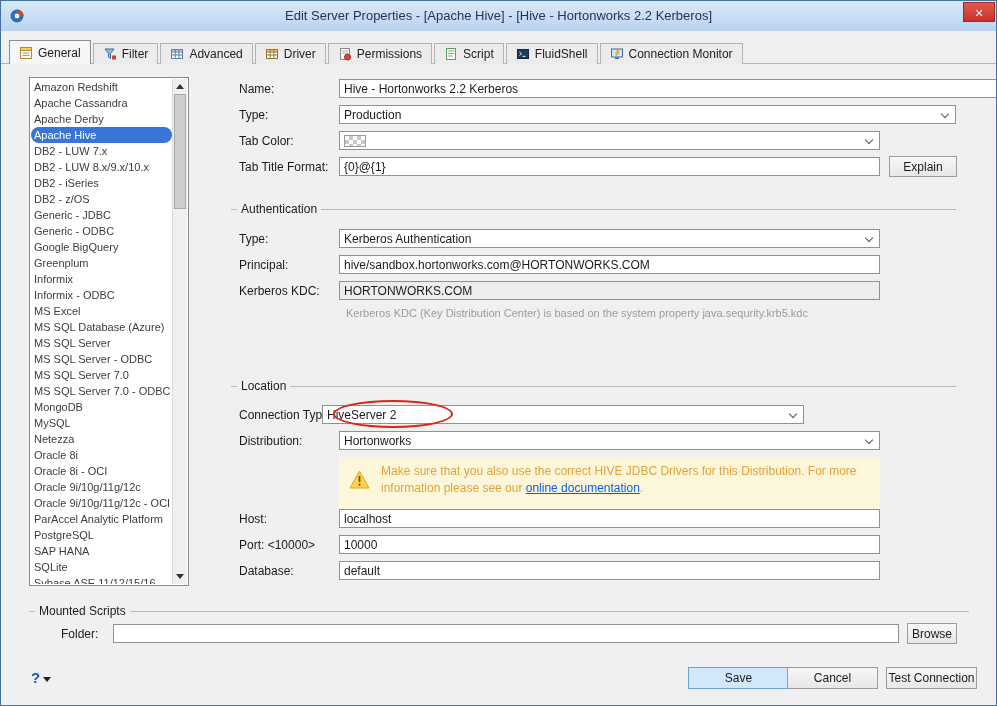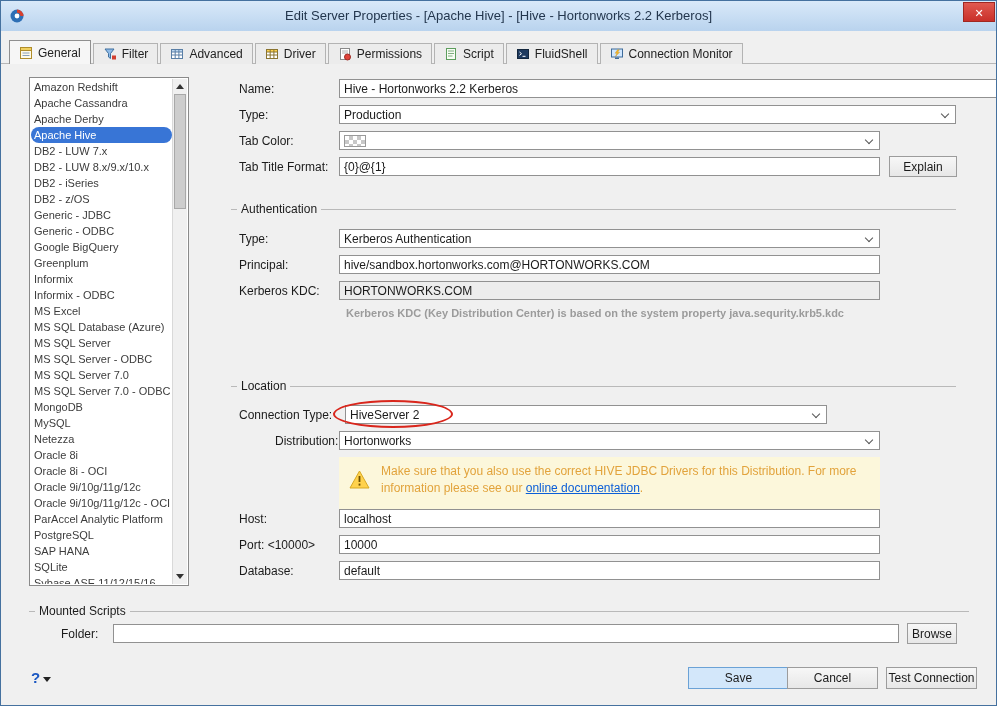--- a/index.html
+++ b/index.html
@@ -69,26 +69,26 @@
   
   #lbl-name  { top:81px; }  #name-input   { left:338px; top:78px;  width:719px; }
   #lbl-type  { top:107px; } #type-combo   { left:338px; top:104px; width:617px; }
   #lbl-tabcolor { top:133px; } #tabcolor-combo { left:338px; top:130px; width:541px; }
   #lbl-tabtitle { top:159px; } #tabtitle-input { left:338px; top:156px; width:541px; }
   #explain-btn { left:888px; top:155px; width:68px; height:21px; }
   #grp-auth { left:230px; top:208px; width:725px; }
   #lbl-authtype { top:231px; } #authtype-combo { left:338px; top:228px; width:541px; }
   #lbl-principal { top:257px; } #principal-input { left:338px; top:254px; width:541px; }
   #lbl-kdc { top:283px; } #kdc-input { left:338px; top:280px; width:541px; background:#ededed; }
-  #kdc-note { position:absolute; left:345px; top:306px; font-size:11px; color:#9b9b9b;font-weight:bold; }
+  #kdc-note { position:absolute; left:345px; top:306px; font-size:11px; color:#9b9b9b; }
   #grp-loc { left:230px; top:385px; width:725px; }
-  #lbl-conn { top:407px; } #conn-combo { left:344px; top:404px; width:482px; }
+  #lbl-conn { top:407px; } #conn-combo { left:321px; top:404px; width:482px; }
   #hs2-ellipse { position:absolute; left:332px; top:399px; width:120px; height:28px;
     border:2px solid #d9261c; border-radius:50%; pointer-events:none; z-index:5; }
-  #lbl-dist { top:433px;margin-left:36px; } #dist-combo { left:338px; top:430px; width:541px; }
+  #lbl-dist { top:433px; } #dist-combo { left:338px; top:430px; width:541px; }
   #warning-box { position:absolute; left:338px; top:456px; width:541px; height:61px;
     background:#fcf7db; }
   #warning-icon { position:absolute; left:10px; top:13px; width:21px; height:19px; }
   #warning-text { position:absolute; left:42px; top:6px; width:492px;
     font-size:12px; line-height:17px; color:#e2a33c; }
   #warning-text a { color:#0b5ed7; text-decoration:underline; cursor:pointer; }
   #lbl-host { top:511px; } #host-input { left:338px; top:508px; width:541px; }
   #lbl-port { top:537px; } #port-input { left:338px; top:534px; width:541px; }
   #lbl-db   { top:563px; } #db-input   { left:338px; top:560px; width:541px; }
   #grp-mounted { left:28px; top:610px; width:940px; }

